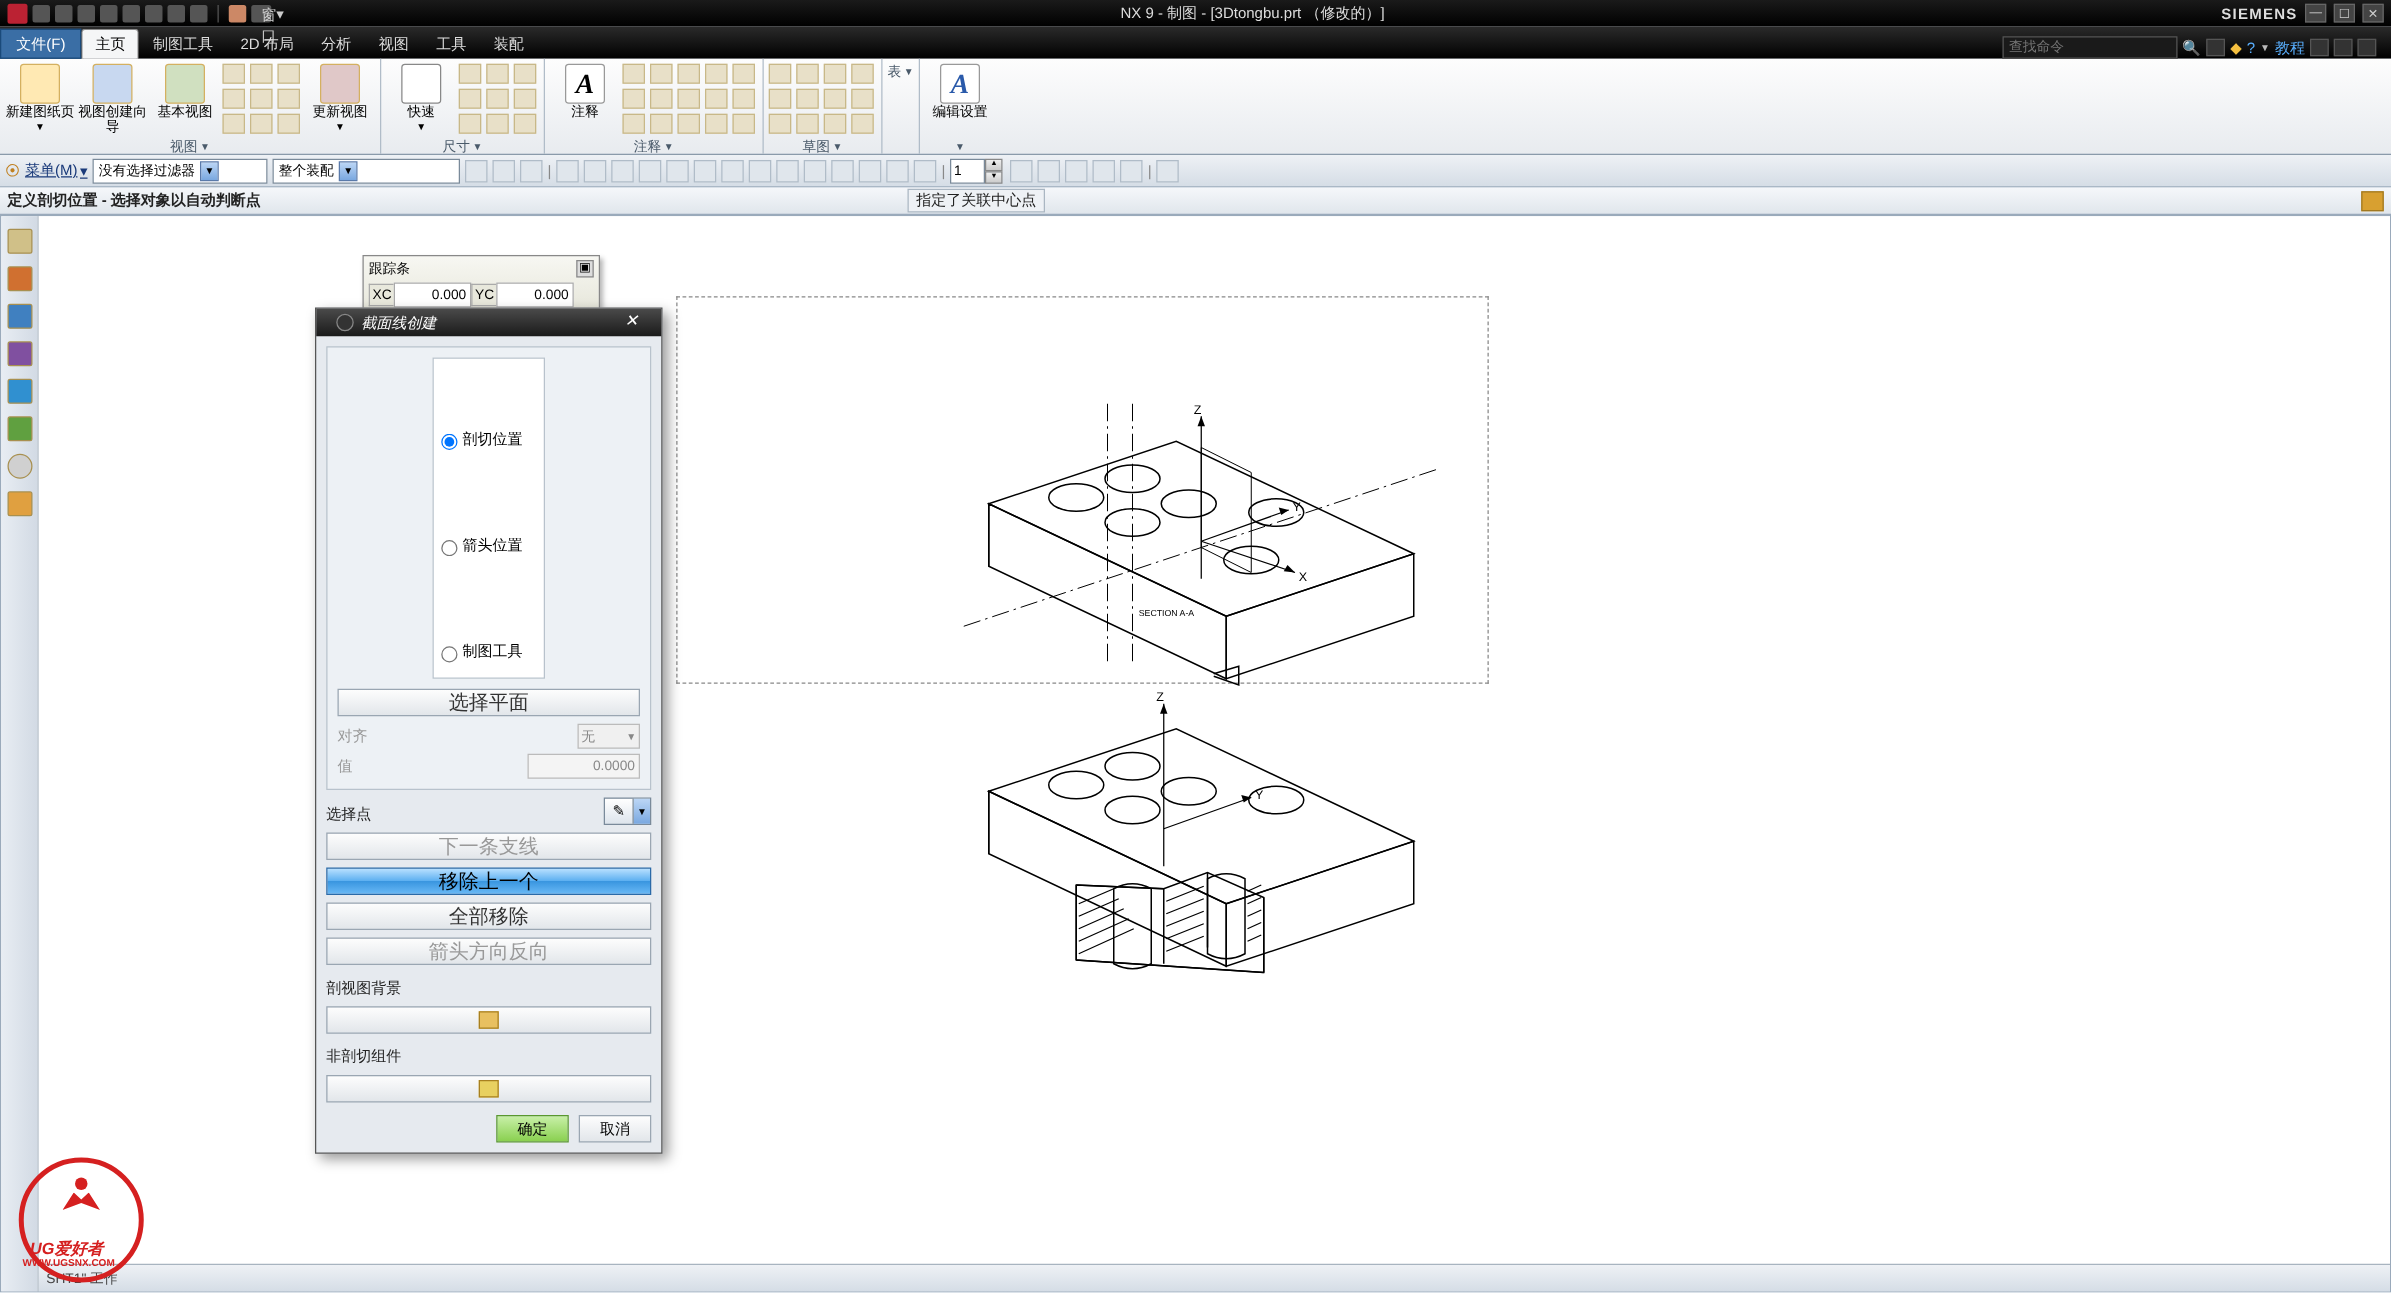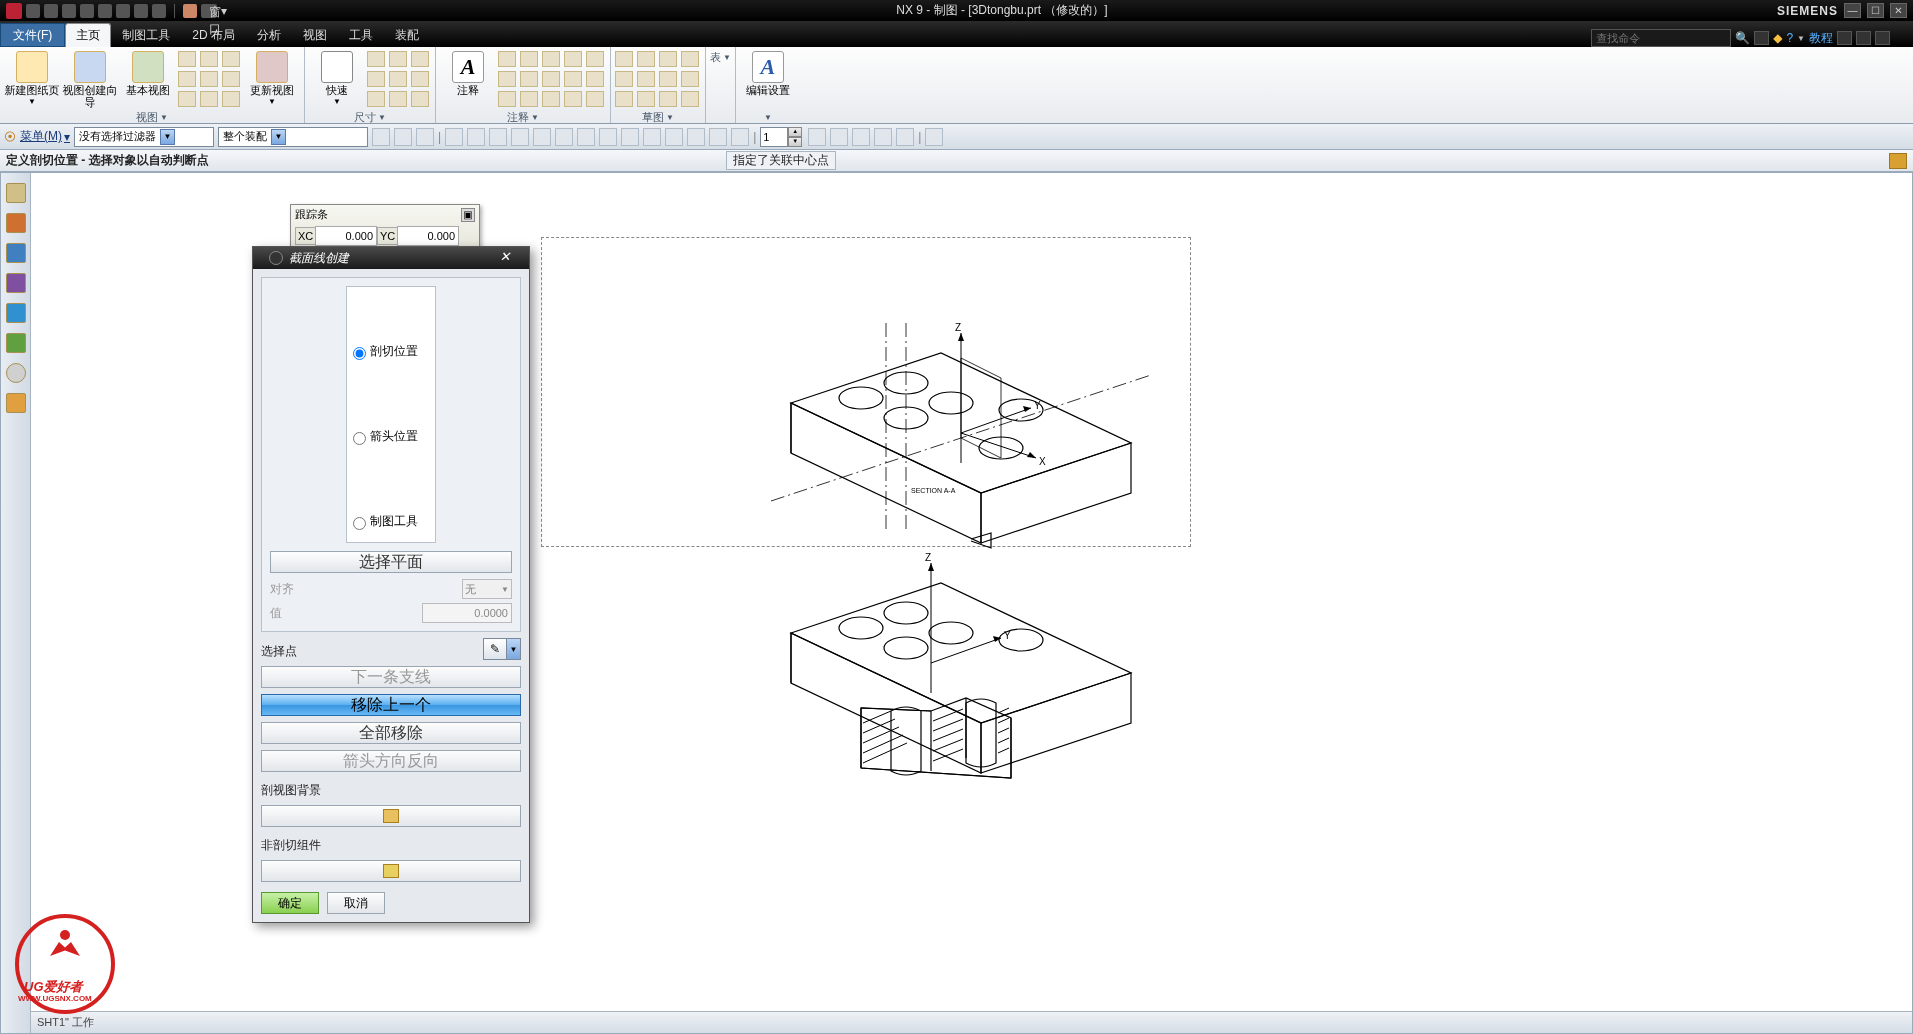--- a/index.html
+++ b/index.html
@@ -14,21 +14,21 @@
 .title-bar .window-menu { color:#ccc; padding: 0 8px; }
 .title-bar .title-center { flex:1; text-align:center; color:#ddd; font-size:12px; }
 .title-bar .title-right { display:flex; align-items:center; gap:6px; padding-right:6px; color:#ddd; }
 .title-bar .winbtn { width:17px; height:15px; background:#444; border:1px solid #666; display:inline-flex; align-items:center; justify-content:center; font-size:10px; color:#ccc; }
 
 
 .menu-strip { background: linear-gradient(#2b2b2b,#000); height: 26px; display:flex; align-items:flex-end; }
 .file-btn { background: #3a6ea5; color:#fff; padding:3px 12px; height:24px; display:flex; align-items:center; border:1px solid #1a4a7a; }
 .menu-tab { color:#ddd; padding:3px 10px; height:24px; display:flex; align-items:center; border:1px solid transparent; cursor:default; }
 .menu-tab.active { background: #F5F6F7; color:#000; border-color:#888; border-bottom:none; border-radius:3px 3px 0 0; }
-.menu-strip .cmd-search { margin-left:auto; display:flex; align-items:center; gap:4px; padding-right:23px; color:#bbb; }
+.menu-strip .cmd-search { margin-left:auto; display:flex; align-items:center; gap:4px; padding-right:12px; color:#bbb; }
 .menu-strip .cmd-search input { width:140px; height:18px; background:#1a1a1a; border:1px solid #555; color:#bbb; padding:0 4px; font-size:11px; }
 .menu-strip .smallbtn { width:15px; height:14px; background:#333; border:1px solid #555; display:inline-block; }
 .tutor { color:#5ab0ff; }
 
 
 .ribbon { background: linear-gradient(#fdfdfd,#e8ebef); height: 77px; display:flex; border-bottom:1px solid #8a9aaa; }
 .ribbon-group { border-right:1px solid #b0bcc8; display:flex; flex-direction:column; padding:2px 4px 0 4px; }
 .ribbon-group .body { flex:1; display:flex; align-items:flex-start; gap:2px; }
 .ribbon-group .label { text-align:center; font-size:11px; color:#4a5a6a; padding:1px 0; display:flex; justify-content:center; align-items:center; gap:2px; }
 .ribbon-group .label .dd { font-size:8px; color:#4a5a6a; }
@@ -90,27 +90,27 @@
 .row .val-combo { width:50px; height:20px; background:#f0f0f0; border:1px solid #bbb; display:flex; align-items:center; justify-content:space-between; padding:0 2px; color:#888; font-size:11px; }
 .row .val-combo .dd { font-size:8px; }
 .row input.num { width:90px; height:20px; border:1px solid #bbb; text-align:right; padding-right:3px; background:#f4f4f4; color:#888; font-size:11px; }
 .sect-label { font-size:12px; color:#222; margin-top:4px; }
 .sel-pt { display:flex; justify-content:space-between; align-items:center; }
 .sel-pt .pick { width:38px; height:22px; border:1px solid #7a8a9a; background:linear-gradient(#fff,#dde4ec); display:flex; }
 .sel-pt .pick span:first-child { flex:1; display:flex;align-items:center;justify-content:center; }
 .sel-pt .pick .dd { width:14px; background:linear-gradient(#bcd6f5,#7aa8e0); border-left:1px solid #7a8a9a; display:flex;align-items:center;justify-content:center; font-size:8px; }
 .icon-btn { width:100%; height:22px; background:linear-gradient(#fdfdfd,#e2e6ea); border:1px solid #9aa6b2; display:flex; align-items:center; justify-content:center; }
 .icon-btn .cube { width:16px; height:14px; background:#e8c060; border:1px solid #a88020; }
-.dlg-actions { display:flex; justify-content:flex-start; gap:8px; padding-top:4px; }
+.dlg-actions { display:flex; justify-content:flex-end; gap:8px; padding-top:4px; }
 .dlg-ok { width:58px; height:22px; background:linear-gradient(#c8f0a8,#8ad050); border:1px solid #5a9830; font-size:12px; }
 .dlg-cancel { width:58px; height:22px; background:linear-gradient(#fdfdfd,#e2e6ea); border:1px solid #9aa6b2; font-size:12px; }
 .dash-box { position:absolute; border:1px dashed #888; }
 
 
-.stamp { position:absolute; left:10px; bottom:12px; width:110px; height:110px; }
+.stamp { position:absolute; left:10px; bottom:0px; width:110px; height:110px; }
 .stamp .circ { width:100px; height:100px; border:4px solid #d52020; border-radius:50%; position:absolute; left:5px; top:2px; }
 .stamp .txt1 { position:absolute; left:14px; top:66px; color:#d52020; font-weight:bold; font-size:13px; font-style:italic; }
 .stamp .txt2 { position:absolute; left:8px; top:82px; color:#d52020; font-size:8px; font-weight:bold; }
 .stamp .man { position:absolute; left:40px; top:18px; width:30px; height:30px; }
 .stamp .man::before { content:""; position:absolute; width:10px;height:10px;background:#d52020;border-radius:50%; left:10px; top:0; }
 .stamp .man::after { content:""; position:absolute; width:30px;height:14px;background:#d52020; left:0;top:12px; clip-path: polygon(0 100%,30% 0,50% 40%,70% 0,100% 100%,50% 60%); }
 
 svg { display:block; }
 line.axis { stroke:#000; stroke-width:1; }
 line.center { stroke:#000; stroke-width:0.8; stroke-dasharray: 14 4 2 4; }

